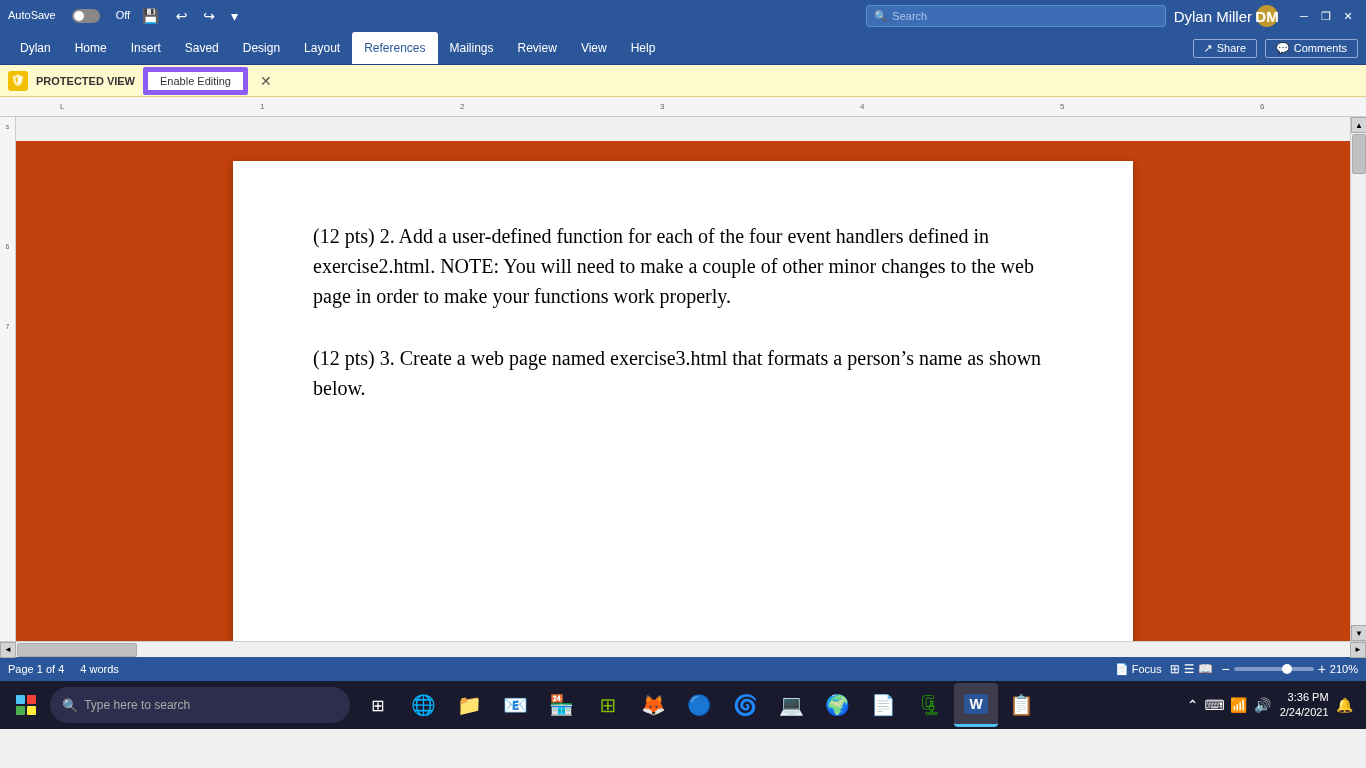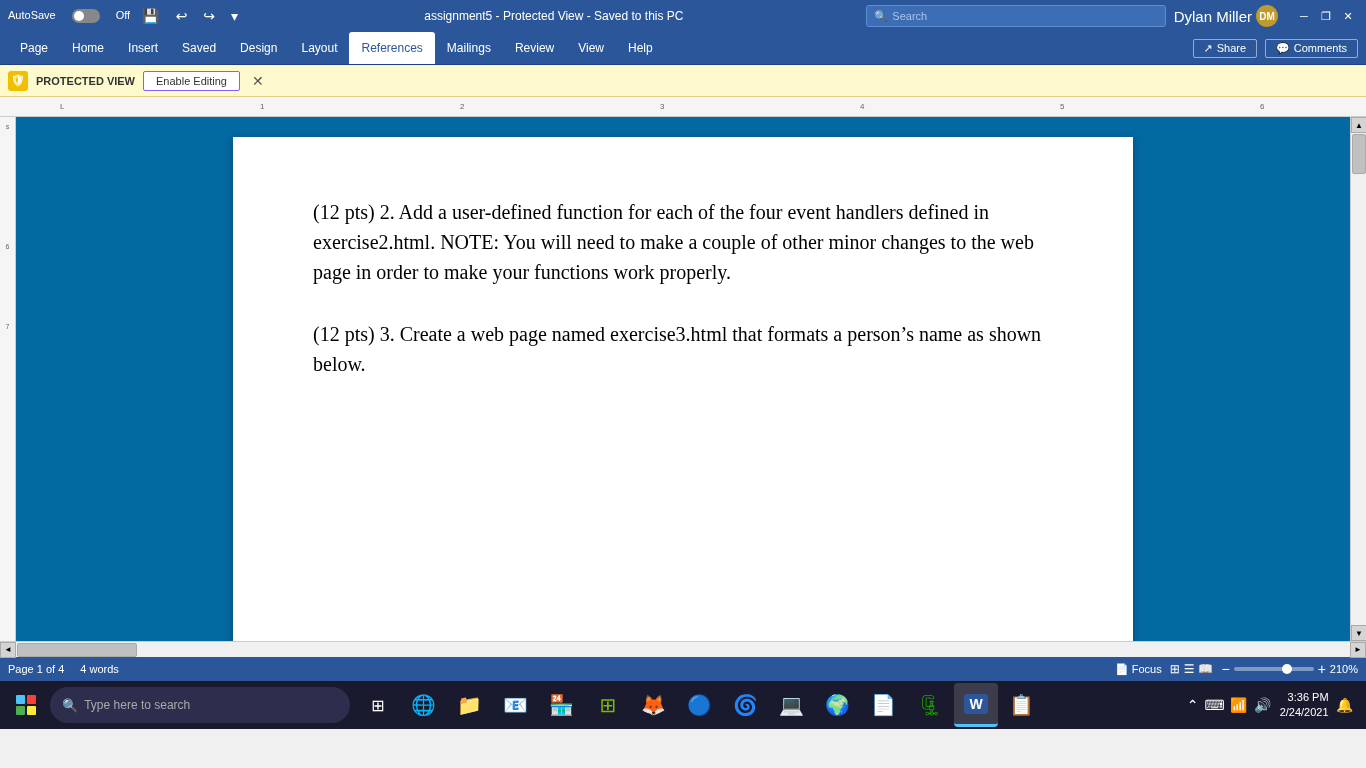--- a/index.html
+++ b/index.html
@@ -37,21 +37,21 @@
     #search-box-title input {
       background: transparent; border: none; color: white; outline: none; font-size: 11px; width: 250px;
     }
     #search-box-title input::placeholder { color: #aac4e8; }
     .user-badge {
       display: flex; align-items: center; gap: 4px;
     }
     .user-avatar {
       width: 22px; height: 22px; background: #c19a2e; border-radius: 50%;
       display: flex; align-items: center; justify-content: center;
-      font-size: 10px; font-weight: bold; color: white; text-align: right;
+      font-size: 15px; font-weight: bold; color: white; text-align: right;
     }
     .window-controls { display: flex; gap: 2px; margin-left: 8px; }
     .win-btn {
       width: 20px; height: 20px; display: flex; align-items: center; justify-content: center;
       font-size: 11px; cursor: pointer; color: white;
     }
 
     
     #ribbon {
       background: #2b579a;
@@ -85,21 +85,21 @@
     .shield-icon {
       width: 20px; height: 20px; background: #f0c000; border-radius: 3px;
       display: flex; align-items: center; justify-content: center;
       font-size: 11px; color: white; font-weight: bold; flex-shrink: 0;
     }
     #protected-label {
       font-weight: bold; font-size: 11px; color: #333; flex-shrink: 0;
     }
     #protected-msg { font-size: 11px; color: #333; flex: 1; }
     #enable-editing-btn {
-      background: white; border: 1px solid #8b5cf6; border-radius: 2px;
+      background: white; border: 5px solid #8b5cf6; border-radius: 2px;
       padding: 3px 12px; font-size: 11px; cursor: pointer; color: #333;
       flex-shrink: 0;
     }
     #close-bar-btn {
       font-size: 14px; cursor: pointer; color: #555; padding: 0 4px; flex-shrink: 0;
     }
 
     
     #ruler {
       height: 20px; background: #f5f5f5; border-bottom: 1px solid #ccc;
@@ -128,22 +128,22 @@
       display: flex; flex-direction: column; align-items: center; padding-top: 4px;
       overflow: hidden;
     }
     .left-ruler-mark {
       height: 40px; display: flex; align-items: flex-start; justify-content: center;
       font-size: 7px; color: #666; padding-top: 2px;
     }
 
     
     #doc-area {
-      flex: 1; background: #0369a1; overflow-y: auto; overflow-x: auto;
-      display: flex; justify-content: center; padding: 20px 0;
+      flex: 1; background: #c2410c; overflow-y: auto; overflow-x: auto;
+      display: flex; justify-content: center; padding: 20px 0; margin-top: 24px;
     }
     #doc-page {
       width: 900px; min-height: 540px; background: white;
       box-shadow: 0 2px 8px rgba(0,0,0,0.3);
       padding: 60px 80px;
       font-family: 'Times New Roman', Times, serif;
     }
     .doc-paragraph {
       font-size: 20px; line-height: 1.5; margin-bottom: 32px; color: #000;
     }
@@ -229,23 +229,20 @@
     <div class="autosave-group">
       <span style="font-size:11px;">AutoSave</span>
       <div class="toggle-off"></div>
       <span style="font-size:11px;">Off</span>
     </div>
     <span class="qs-icon">💾</span>
     <span class="qs-icon">↩</span>
     <span class="qs-icon">↪</span>
     <span class="qs-icon">▾</span>
   </div>
-  <div id="title-bar-center">
-    <span>assignment5  -  Protected View  -  Saved to this PC</span>
-  </div>
   <div id="title-bar-right">
     <div id="search-box-title">
       <span style="color:#aac4e8;font-size:11px;">🔍</span>
       <input type="text" placeholder="Search" style="">
     </div>
     <div class="user-badge">
       <span style="font-size:15px;">Dylan Miller</span>
       <div class="user-avatar">
         <span>DM</span>
       </div>
@@ -253,21 +250,21 @@
     <div class="window-controls">
       <div class="win-btn">─</div>
       <div class="win-btn">❐</div>
       <div class="win-btn close">✕</div>
     </div>
   </div>
 </div>
 
 <div id="ribbon">
   <div id="ribbon-tabs">
-    <div class="ribbon-tab">Page</div>
+    <div class="ribbon-tab">Dylan</div>
     <div class="ribbon-tab">Home</div>
     <div class="ribbon-tab">Insert</div>
     <div class="ribbon-tab">Saved</div>
     <div class="ribbon-tab">Design</div>
     <div class="ribbon-tab">Layout</div>
     <div class="ribbon-tab active">References</div>
     <div class="ribbon-tab">Mailings</div>
     <div class="ribbon-tab">Review</div>
     <div class="ribbon-tab">View</div>
     <div class="ribbon-tab">Help</div>

